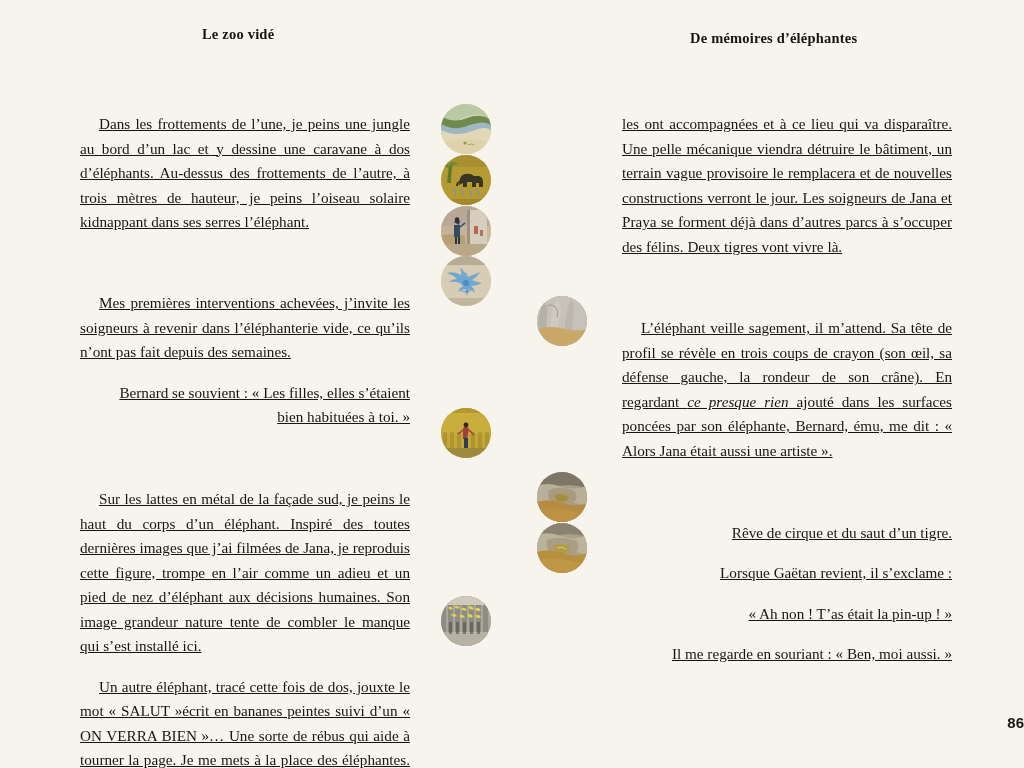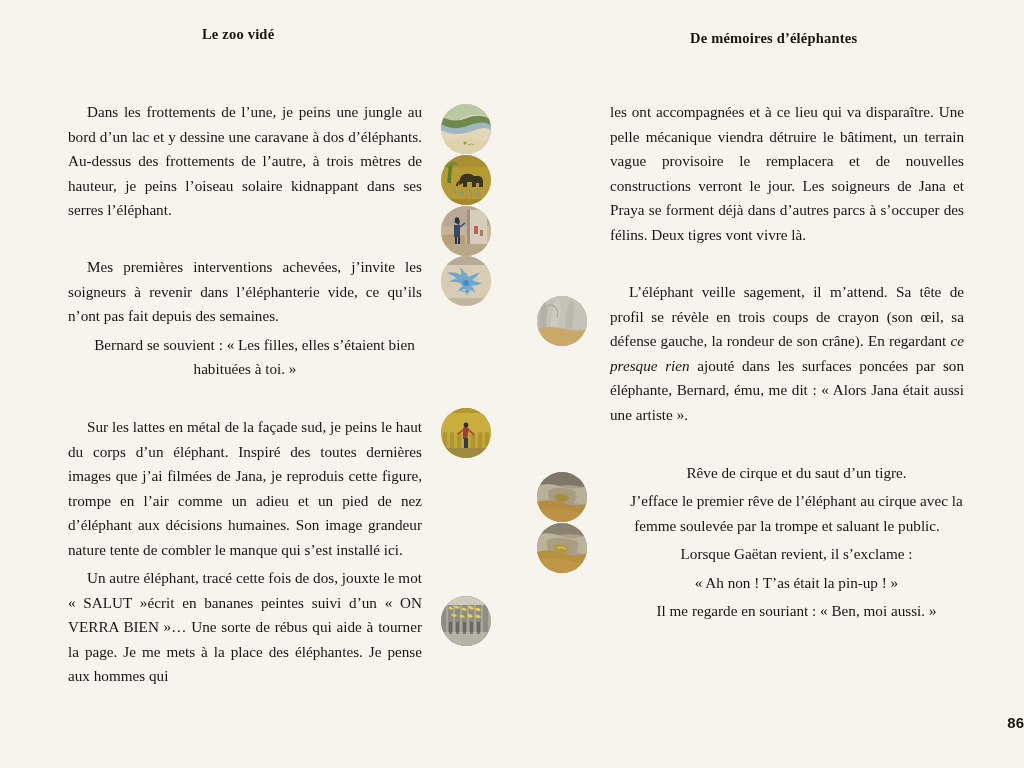--- a/index.html
+++ b/index.html
@@ -53,25 +53,26 @@
     line-height: 24.55px;
     text-align: justify;
     text-justify: inter-word;
     hyphens: none;
     color: #171512;
   }
   .column.left  { left: 64px; }
   .column.right { left: 606px; }
 
   .para {
-    margin: 4px;
+    margin: 16px;
     text-indent: 19px;
+    text-decoration: underline;
   }
   .para.no-indent { text-indent: 0; }
-  .para.last-line-left { text-align: center; }
+  .para.last-line-left { text-align: right; }
 
   
   .gap-sm { height: 24.5px; }
   .gap-md { height: 25px; }
 
   .italic { font-style: italic; }
 
   
   .thumb {
     position: absolute;
@@ -113,21 +114,20 @@
     <p class="para">Sur les lattes en métal de la façade sud, je peins le haut du corps d’un éléphant. Inspiré des toutes dernières images que j’ai filmées de Jana, je reproduis cette figure, trompe en l’air comme un adieu et un pied de nez d’éléphant aux décisions humaines. Son image grandeur nature tente de combler le manque qui s’est installé ici.</p>
     <p class="para">Un autre éléphant, tracé cette fois de dos, jouxte le mot « SALUT »écrit en bananes peintes suivi d’un « ON VERRA BIEN »… Une sorte de rébus qui aide à tourner la page. Je me mets à la place des éléphantes. Je pense aux hommes qui</p>
   </div>
 
   <div class="column right">
     <p class="para no-indent">les ont accompagnées et à ce lieu qui va disparaître. Une pelle mécanique viendra détruire le bâtiment, un terrain vague provisoire le remplacera et de nouvelles constructions verront le jour. Les soigneurs de Jana et Praya se forment déjà dans d’autres parcs à s’occuper des félins. Deux tigres vont vivre là.</p>
     <div class="gap-md"></div>
     <p class="para"><span>L’éléphant veille sagement, il m’attend. Sa tête de profil se révèle en trois coups de crayon (son œil, sa défense gauche, la rondeur de son crâne). En regardant </span><span class="italic">ce presque rien</span><span> ajouté dans les surfaces poncées par son éléphante, Bernard, ému, me dit : « Alors Jana était aussi une artiste ».</span></p>
     <div class="gap-md"></div>
     <p class="para last-line-left">Rêve de cirque et du saut d’un tigre.</p>
-    <p class="para last-line-left">J’efface le premier rêve de l’éléphant au cirque avec la femme soulevée par la trompe et saluant le public.</p>
     <p class="para last-line-left">Lorsque Gaëtan revient, il s’exclame :</p>
     <p class="para last-line-left">« Ah non ! T’as était la pin-up ! »</p>
     <p class="para last-line-left">Il me regarde en souriant : « Ben, moi aussi. »</p>
   </div>
 
   <div class="thumb" style="left:441px; top:104px; width:50px; height:50px;">
     <svg viewBox="0 0 50 50" preserveAspectRatio="none">
       <rect width="50" height="50" fill="#ddd3b8"></rect>
       <path d="M0 0 L50 0 L50 14 Q34 6 18 16 Q8 22 0 18 Z" fill="#b9c9a3"></path>
       <path d="M0 12 Q12 20 26 14 Q38 9 50 15 L50 22 Q36 17 24 23 Q10 29 0 22 Z" fill="#6e8a4e"></path>

